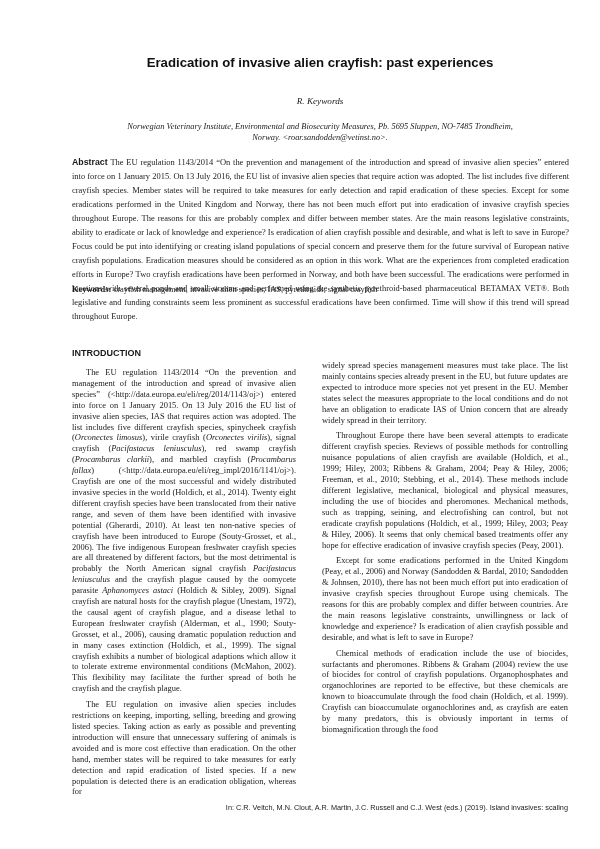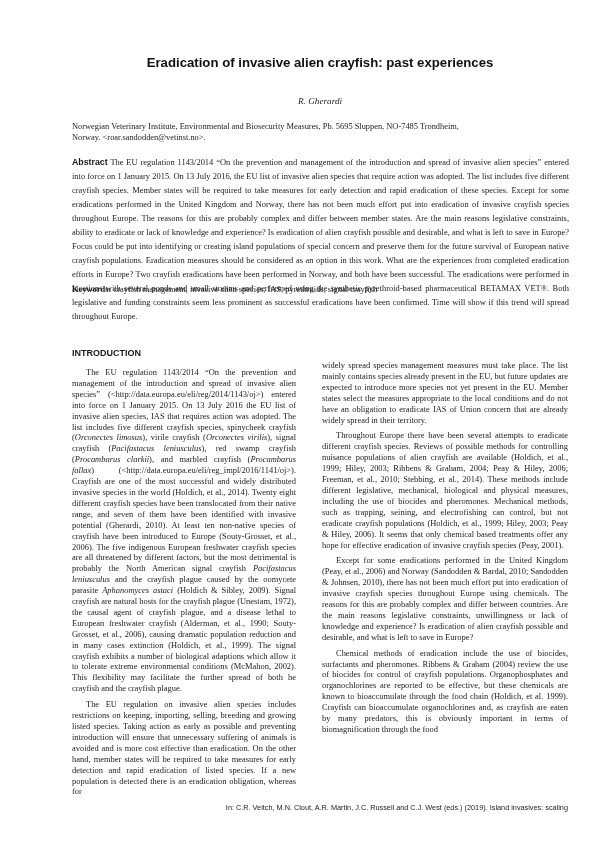--- a/index.html
+++ b/index.html
@@ -8,22 +8,22 @@
   .title {
     position: absolute; left: 72px; top: 55px; width: 496px;
     text-align: center; font-family: "Liberation Sans", sans-serif; font-weight: bold;
     font-size: 13.2px; line-height: 15px; color: #111;
   }
   .author {
     position: absolute; left: 72px; top: 96px; width: 496px; text-align: center;
     font-family: "Liberation Serif", serif; font-style: italic; font-size: 9.2px; line-height: 11px;
   }
   .affil {
-    position: absolute; left: 72px; top: 122px; width: 496px; text-align: left;
-    font-family: "Liberation Serif", serif; font-size: 8.4px; line-height: 10.5px;
+    position: absolute; left: 72px; top: 122px; width: 496px; text-align: center;
+    font-family: "Liberation Serif", serif; font-style: italic; font-size: 8.4px; line-height: 10.5px;
   }
   .abstract {
     position: absolute; left: 72px; top: 155px; width: 497px;
     font-family: "Liberation Serif", serif; font-size: 8.45px; line-height: 14px; text-align: justify;
   }
   .abstract .lbl { font-family: "Liberation Sans", sans-serif; font-weight: bold; font-size: 8.8px; }
   .keywords {
     position: absolute; left: 72px; top: 284px; width: 497px;
     font-family: "Liberation Serif", serif; font-size: 8.45px; line-height: 10.5px;
   }
@@ -47,21 +47,21 @@
 </style>
 </head>
 <body>
 
 <div class="page">
 
   <div class="title">
     <div>Eradication of invasive alien crayfish: past experiences</div>
   </div>
 
-  <div class="author">R. Gherardi</div>
+  <div class="author">R. Keywords</div>
 
   <div class="affil">
     <div>Norwegian Veterinary Institute, Environmental and Biosecurity Measures, Pb. 5695 Sluppen, NO-7485 Trondheim,</div>
     <div>Norway. &lt;roar.sandodden@vetinst.no&gt;.</div>
   </div>
 
   <div class="abstract">
     <span class="lbl">Abstract</span>
     <span>The EU regulation 1143/2014 “On the prevention and management of the introduction and spread of invasive alien species” entered into force on 1 January 2015. On 13 July 2016, the EU list of invasive alien species that require action was adopted. The list includes five different crayfish species. Member states will be required to take measures for early detection and rapid eradication of these species. Except for some eradications performed in the United Kingdom and Norway, there has not been much effort put into eradication of invasive crayfish species throughout Europe. The reasons for this are probably complex and differ between member states. Are the main reasons legislative constraints, ability to eradicate or lack of knowledge and experience? Is eradication of alien crayfish possible and desirable, and what is left to save in Europe? Focus could be put into identifying or creating island populations of special concern and preserve them for the future survival of European native crayfish populations. Eradication measures should be considered as an option in this work. What are the experiences from completed eradication efforts in Europe? Two crayfish eradications have been performed in Norway, and both have been successful. The eradications were performed in locations with several ponds and small streams and performed using the synthetic pyrethroid-based pharmaceutical BETAMAX VET®. Both legislative and funding constraints seem less prominent as successful eradications have been confirmed. Time will show if this trend will spread throughout Europe.</span>
   </div>

